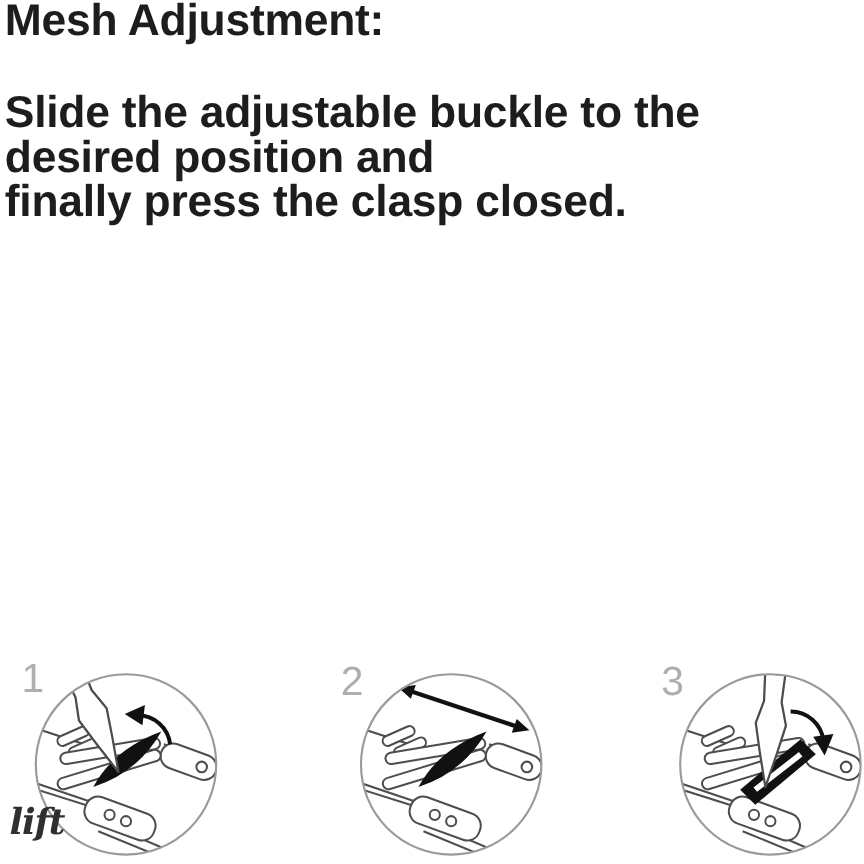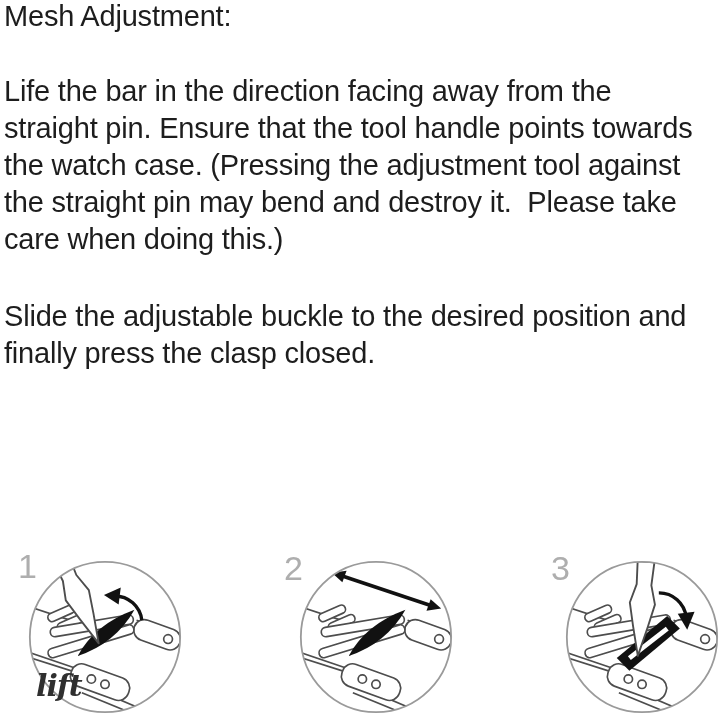--- a/index.html
+++ b/index.html
@@ -3,39 +3,40 @@
 <meta charset="utf-8">
 <style>
   html, body { margin:0; padding:0; }
   .page {
     position:relative; width:720px; height:720px;
     background:var(--background,#fff); overflow:hidden;
     font-family:"Liberation Sans","DejaVu Sans",sans-serif;
   }
   .text-block {
     position:absolute; left:4px; top:0; width:714px;
-    color:var(--text,#1d1d1d); font-size:29px; line-height:37px;
+    color:var(--text,#1d1d1d); font-size:37px; line-height:37px;
     letter-spacing:-0.2px;
+    font-weight:bold;
   }
   .title { margin:-2px 0 0 0; white-space:pre-wrap; }
   .para  { margin:0; white-space:pre-wrap; }
   .p1 { margin-top:35px; }
   .p2 { margin-top:38px; }
   .p3 { margin-top:40px; }
 
   .steps { position:absolute; left:0; top:540px; width:720px; height:180px; }
   .step-num {
     position:absolute; font-size:34px; font-weight:400; line-height:1;
     color:var(--step-number,#aeaeae);
   }
   .step-caption {
     position:absolute; line-height:1;
     font-family:"DejaVu Serif","Liberation Serif",serif;
     font-style:italic; font-weight:700; font-size:30px;
-    letter-spacing:-1px; color:var(--caption,#2f2f2f);margin-left:28px;
+    letter-spacing:-1px; color:var(--caption,#2f2f2f);
   }
   .n1 { left:18px;  top:9px; }
   .n2 { left:284px; top:11px; }
   .n3 { left:551px; top:11px; }
   .c1 { left:8px;   top:131px; }
   .c2 { left:251px; top:131px; }
   .c3 { left:515px; top:135px; }
 
   .diagram { position:absolute; width:164px; height:164px; }
   .d1 { left:23px;  top:15px; }
@@ -75,25 +76,20 @@
     </g>
     <path id="lever-open" class="bk" d="M52,96 Q68,66 106,52 Q88,84 52,96 Z"></path>
     <polygon id="tool-driver" class="wf2" points="68,4 84,4 83,26 88,44 83,66 76,94 69,66 64,44 69,26"></polygon>
   </defs>
 </svg>
 
 <div class="page">
 
   <div class="text-block">
     <p class="title">Mesh Adjustment:</p>
-    <p class="para p2">Life the bar in the direction facing away from the
-straight pin. Ensure that the tool handle points towards
-the watch case. (Pressing the adjustment tool against
-the straight pin may bend and destroy it.  Please take
-care when doing this.)</p>
     <p class="para p3">Slide the adjustable buckle to the desired position and
 finally press the clasp closed.</p>
   </div>
 
   <div class="steps">
 
     <span class="step-num n1">1</span>
     <svg class="diagram d1" viewBox="0 0 156 156">
       <clipPath id="clip1">
           <circle cx="78" cy="78" r="71.5"></circle>

